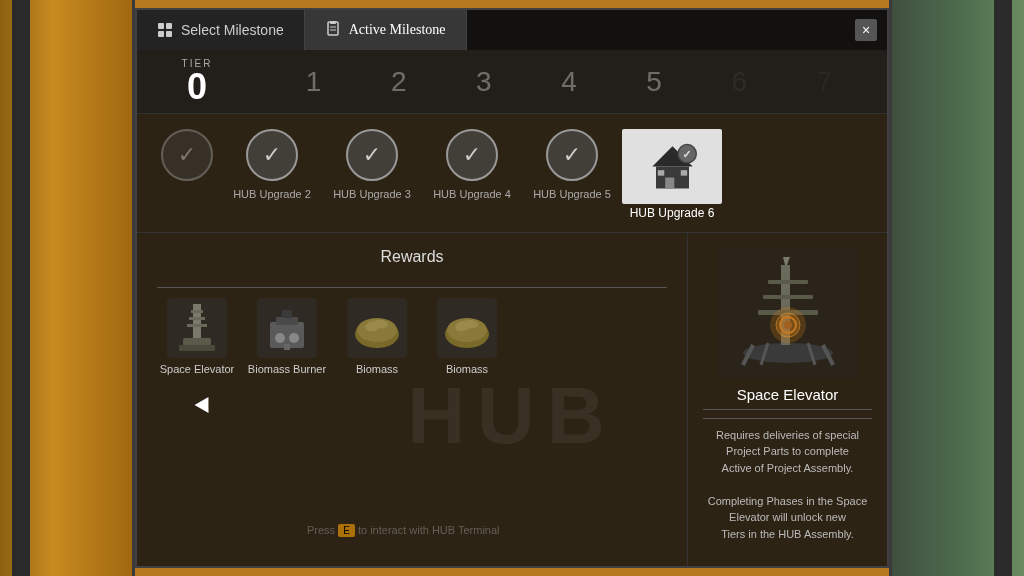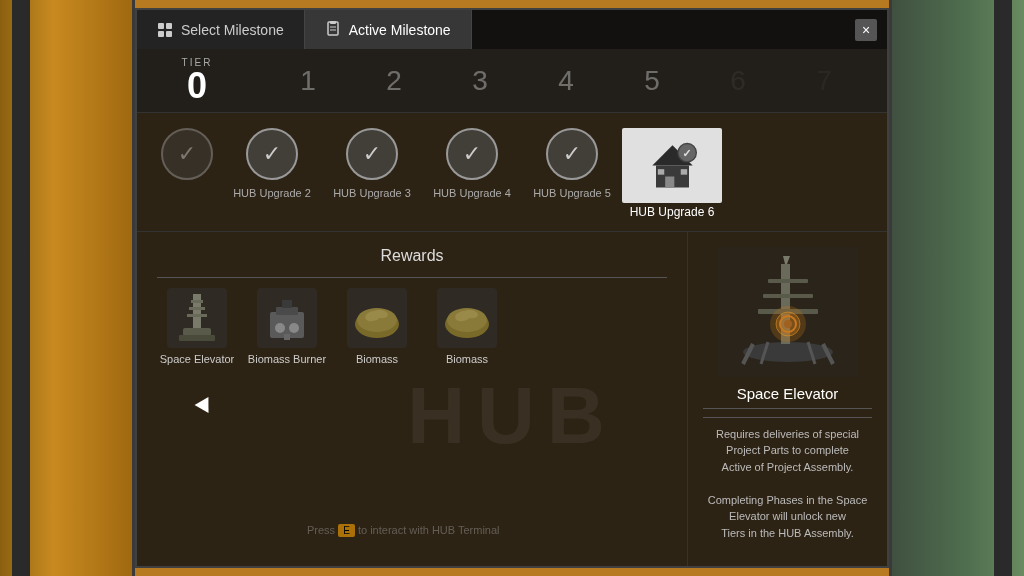--- a/index.html
+++ b/index.html
@@ -67,20 +67,21 @@
       padding: 10px 20px;
       cursor: pointer;
       font-size: 14px;
       color: #ccc;
       background: rgba(40,40,40,0.8);
       border-right: 1px solid #444;
     }
     .tab.active {
       background: rgba(60,60,60,0.9);
       color: #fff;
+      font-family: Liberation Serif, serif;
     }
     .close-btn {
       position: absolute;
       right: 10px; top: 50%;
       transform: translateY(-50%);
       width: 22px; height: 22px;
       background: #555;
       border: none;
       color: #fff;
       font-size: 14px;
@@ -88,21 +89,21 @@
       display: flex; align-items: center; justify-content: center;
       border-radius: 2px;
     }
 
     
     .tier-row {
       display: flex;
       align-items: center;
       background: rgba(30,30,30,0.7);
       padding: 8px 20px;
-      gap: 8px;
+      gap: 14px;
       flex-shrink: 0;
       border-bottom: 1px solid #333;
     }
     .tier-box {
       display: flex;
       flex-direction: column;
       align-items: center;
       width: 80px;
     }
     .tier-label {
@@ -184,21 +185,21 @@
       padding: 15px 20px;
       display: flex;
       flex-direction: column;
       gap: 10px;
     }
     .rewards-title {
       text-align: center;
       font-size: 16px;
       color: #ddd;
       border-bottom: 1px solid #555;
-      padding-bottom: 12px;
+      padding-bottom: 21px;
     }
     .rewards-grid {
       display: flex;
       gap: 10px;
       flex-wrap: wrap;
     }
     .reward-item {
       display: flex;
       flex-direction: column;
       align-items: center;

